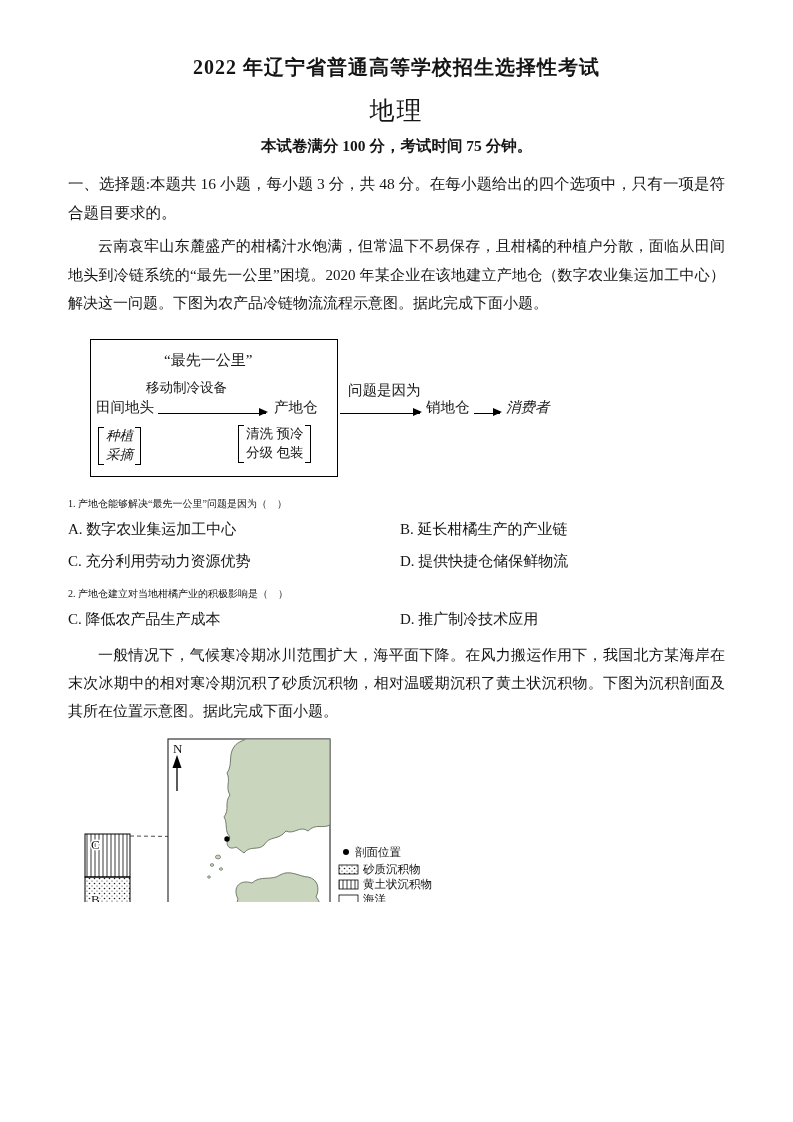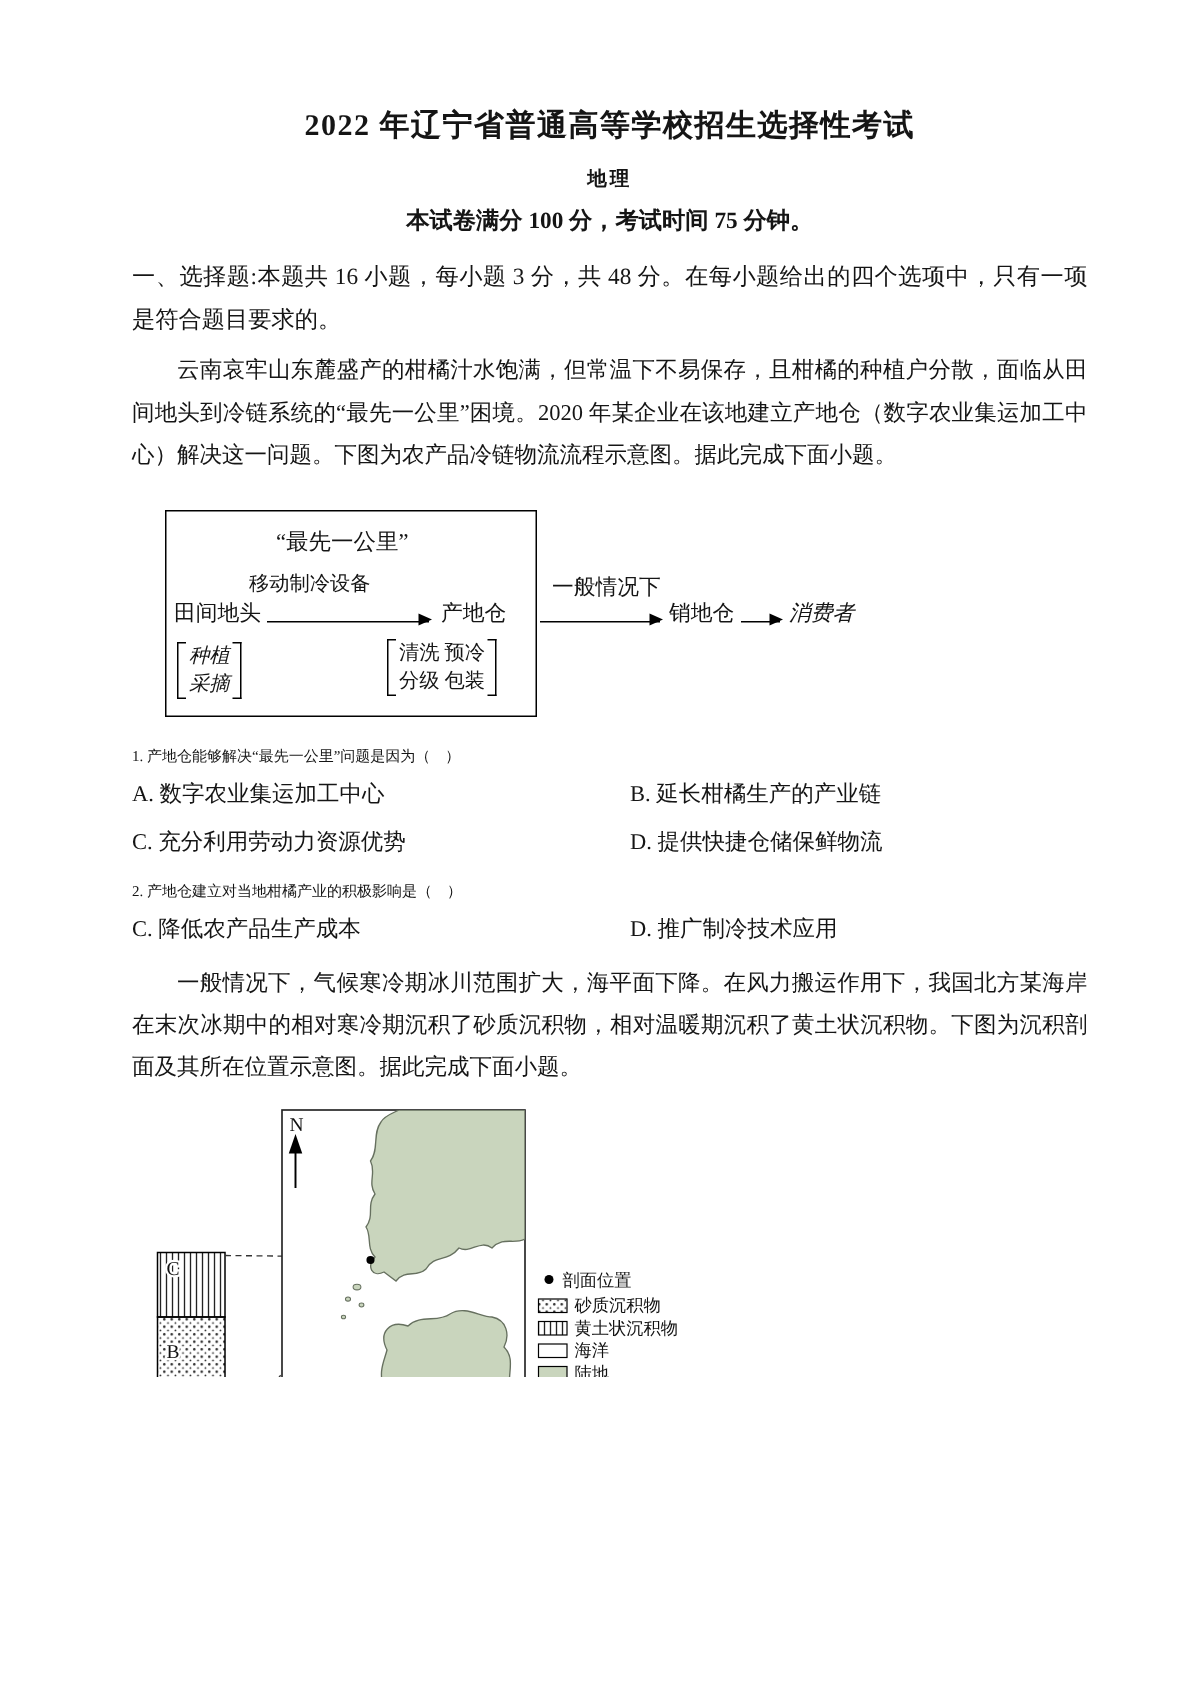--- a/index.html
+++ b/index.html
@@ -1,38 +1,37 @@
 <!DOCTYPE html>
 <html><head>
 <meta charset="utf-8">
 <style>
   * { box-sizing: border-box; }
   html, body { margin: 0; padding: 0; background: #ffffff; }
   .page {
     position: relative;
     width: 793px;
     height: 902px;
-    margin: 16px auto;
+    margin: 0 auto;
     background: #ffffff;
     font-family: "Liberation Serif", "DejaVu Serif", serif;
     color: #151515;
     overflow: hidden;
-    padding-left: 20px;
   }
   .content { padding: 54px 68px 0 68px; }
 
   .exam-title {
     font-size: 20px;
     font-weight: 700;
     text-align: center;
     letter-spacing: 1px;
   }
   .exam-subject {
-    font-size: 13px;
-    font-weight: 700;
+    font-size: 25px;
+    font-weight: 400;
     text-align: center;
     margin-top: 13px;
     letter-spacing: 2px;
   }
   .exam-info {
     font-size: 15.5px;
     font-weight: 700;
     text-align: center;
     margin-top: 9px;
   }
@@ -146,21 +145,21 @@
 
       <div class="bracket field-bracket">
         <div>种植</div>
         <div>采摘</div>
       </div>
       <div class="bracket wh-bracket">
         <div>清洗 预冷</div>
         <div>分级 包装</div>
       </div>
 
-      <div class="fd-abs chain-label">一般情况下</div>
+      <div class="fd-abs chain-label">问题是因为</div>
       <div class="harrow arrow-2"></div>
       <div class="fd-abs dest-node">销地仓</div>
       <div class="harrow arrow-3"></div>
       <div class="fd-abs consumer-node">消费者</div>
     </div>
 
     <div>
       <div class="q-stem">1. 产地仓能够解决“最先一公里”问题是因为（　）</div>
       <div class="opt-row">
         <span class="opt">A. 数字农业集运加工中心</span>

